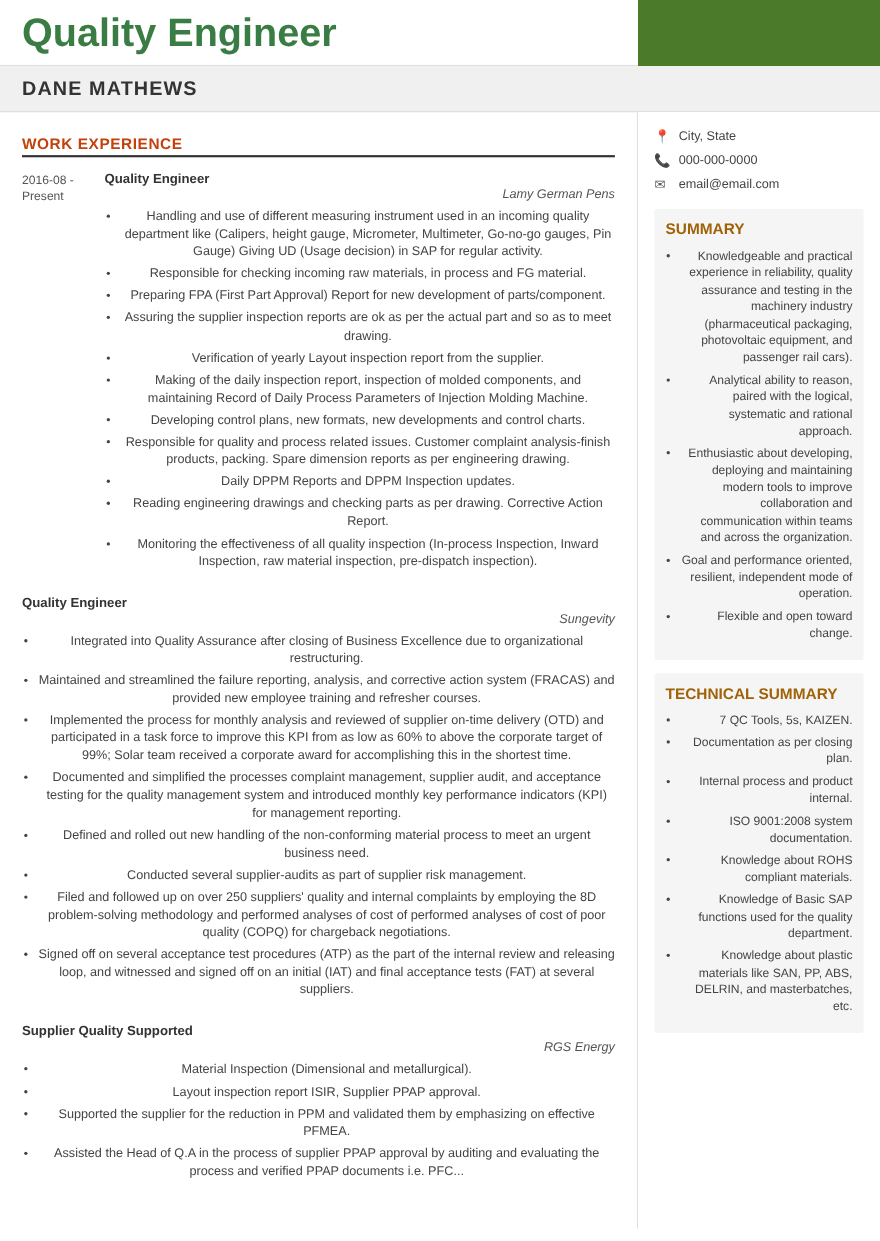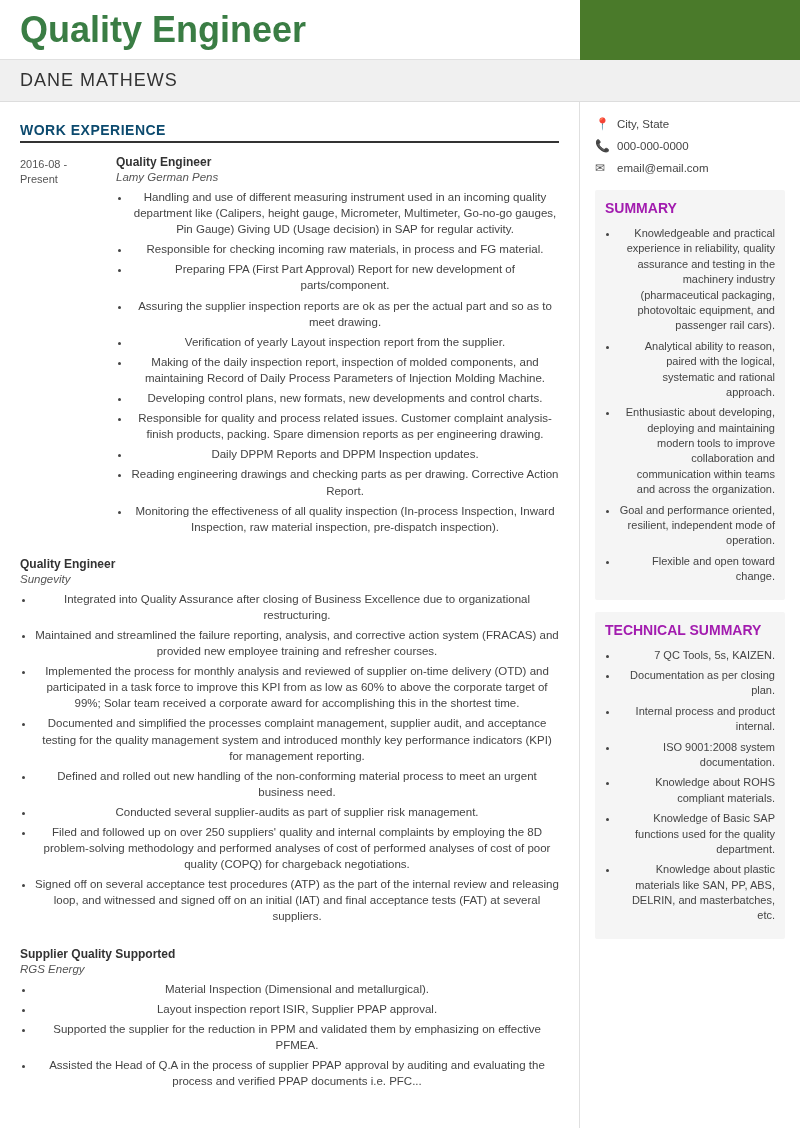--- a/index.html
+++ b/index.html
@@ -43,21 +43,21 @@
     
     .name-bar {
       background: #f0f0f0;
       padding: 10px 20px;
       display: flex;
       align-items: center;
       border-bottom: 1px solid #ddd;
     }
     .name-bar h2 {
       font-size: 18px;
-      font-weight: normal;
+      font-weight: bold;
       color: #333;
       letter-spacing: 1px;
     }
     
     .main-layout {
       display: flex;
       flex: 1;
     }
     
     .left-col {
@@ -68,34 +68,33 @@
     
     .right-col {
       width: 220px;
       padding: 15px;
       background: #fff;
     }
     
     .section-header {
       font-size: 14px;
       font-weight: bold;
-      color: #0c4a6e;
+      color: #c2410c;
       border-bottom: 2px solid #333;
       margin-bottom: 12px;
       padding-bottom: 3px;
       letter-spacing: 0.5px;
     }
     
     .work-section {
       margin-bottom: 20px;
     }
     .job-entry {
       display: flex;
       margin-bottom: 18px;
-      gap: 21px;
     }
     .job-dates {
       width: 75px;
       min-width: 75px;
       font-size: 11px;
       color: #555;
       padding-top: 2px;
       line-height: 1.4;
     }
     .job-content {
@@ -105,20 +104,21 @@
       font-weight: bold;
       font-size: 12px;
       color: #333;
       margin-bottom: 2px;
     }
     .job-company {
       font-size: 11.5px;
       color: #555;
       margin-bottom: 6px;
       font-style: italic;
+      text-align: right;
     }
     .job-bullets {
       padding-left: 15px;
       text-align: center;
     }
     .job-bullets li {
       font-size: 11.5px;
       color: #444;
       margin-bottom: 4px;
       line-height: 1.4;
@@ -142,21 +142,21 @@
     }
     .right-section {
       background: #f5f5f5;
       padding: 10px;
       margin-bottom: 12px;
       border-radius: 2px;
     }
     .right-section-title {
       font-size: 14px;
       font-weight: bold;
-      color: #a21caf;
+      color: #a16207;
       margin-bottom: 10px;
     }
     .right-bullets {
       padding-left: 14px;
     }
     .right-bullets li {
       font-size: 11px;
       color: #444;
       margin-bottom: 5px;
       line-height: 1.4;

